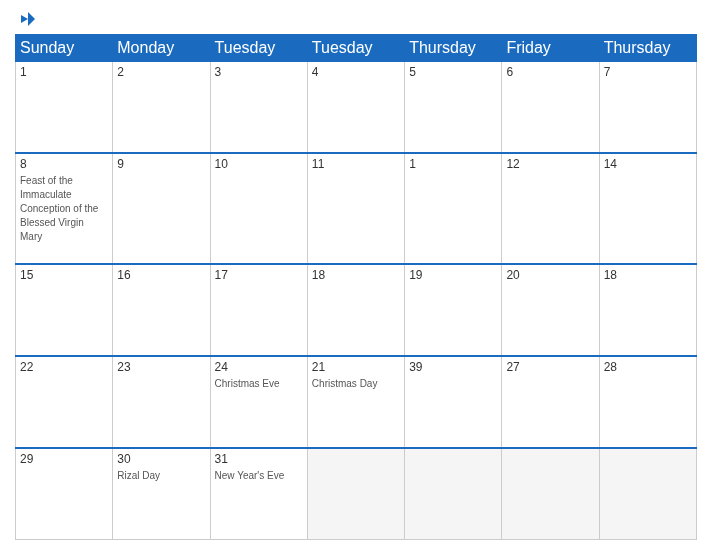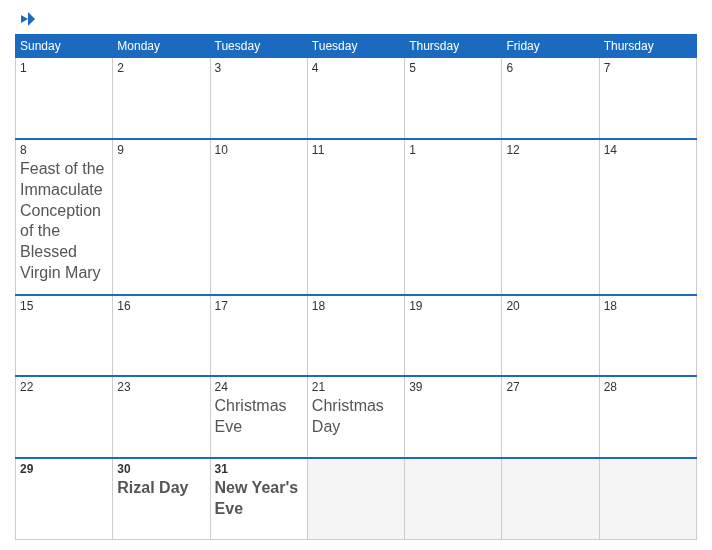--- a/index.html
+++ b/index.html
@@ -59,21 +59,21 @@
     .calendar {
       flex: 1;
       border: 1px solid #ccc;
       border-collapse: collapse;
       width: 100%;
       table-layout: fixed;
     }
     .calendar thead tr th {
       background: #1a6bbf;
       color: #fff;
-      font-size: 12px;
+      font-size: 16px;
       font-weight: normal;
       padding: 4px 4px;
       border: 1px solid #1a6bbf;
       text-align: left;
     }
     .calendar tbody tr td {
       border: 1px solid #ccc;
       vertical-align: top;
       padding: 3px 4px;
       height: 78px;
@@ -84,27 +84,26 @@
     .calendar tbody tr td.empty {
       background: #f5f5f5;
     }
     .day-number {
       display: block;
       font-size: 12px;
       color: #333;
       margin-bottom: 2px;
     }
     .event-text {
-      font-size: 16px;
+      font-size: 10px;
       color: #555;
       line-height: 1.3;
     }
     .calendar tbody tr:last-child td {
       border-bottom: 1px solid #ccc;
-      font-weight: bold;
     }
     
     .week-row-blue td {
       border-bottom: 2px solid #1a6bbf !important;
     }
   </style>
 </head>
 <body>
 
 <div class="page">

